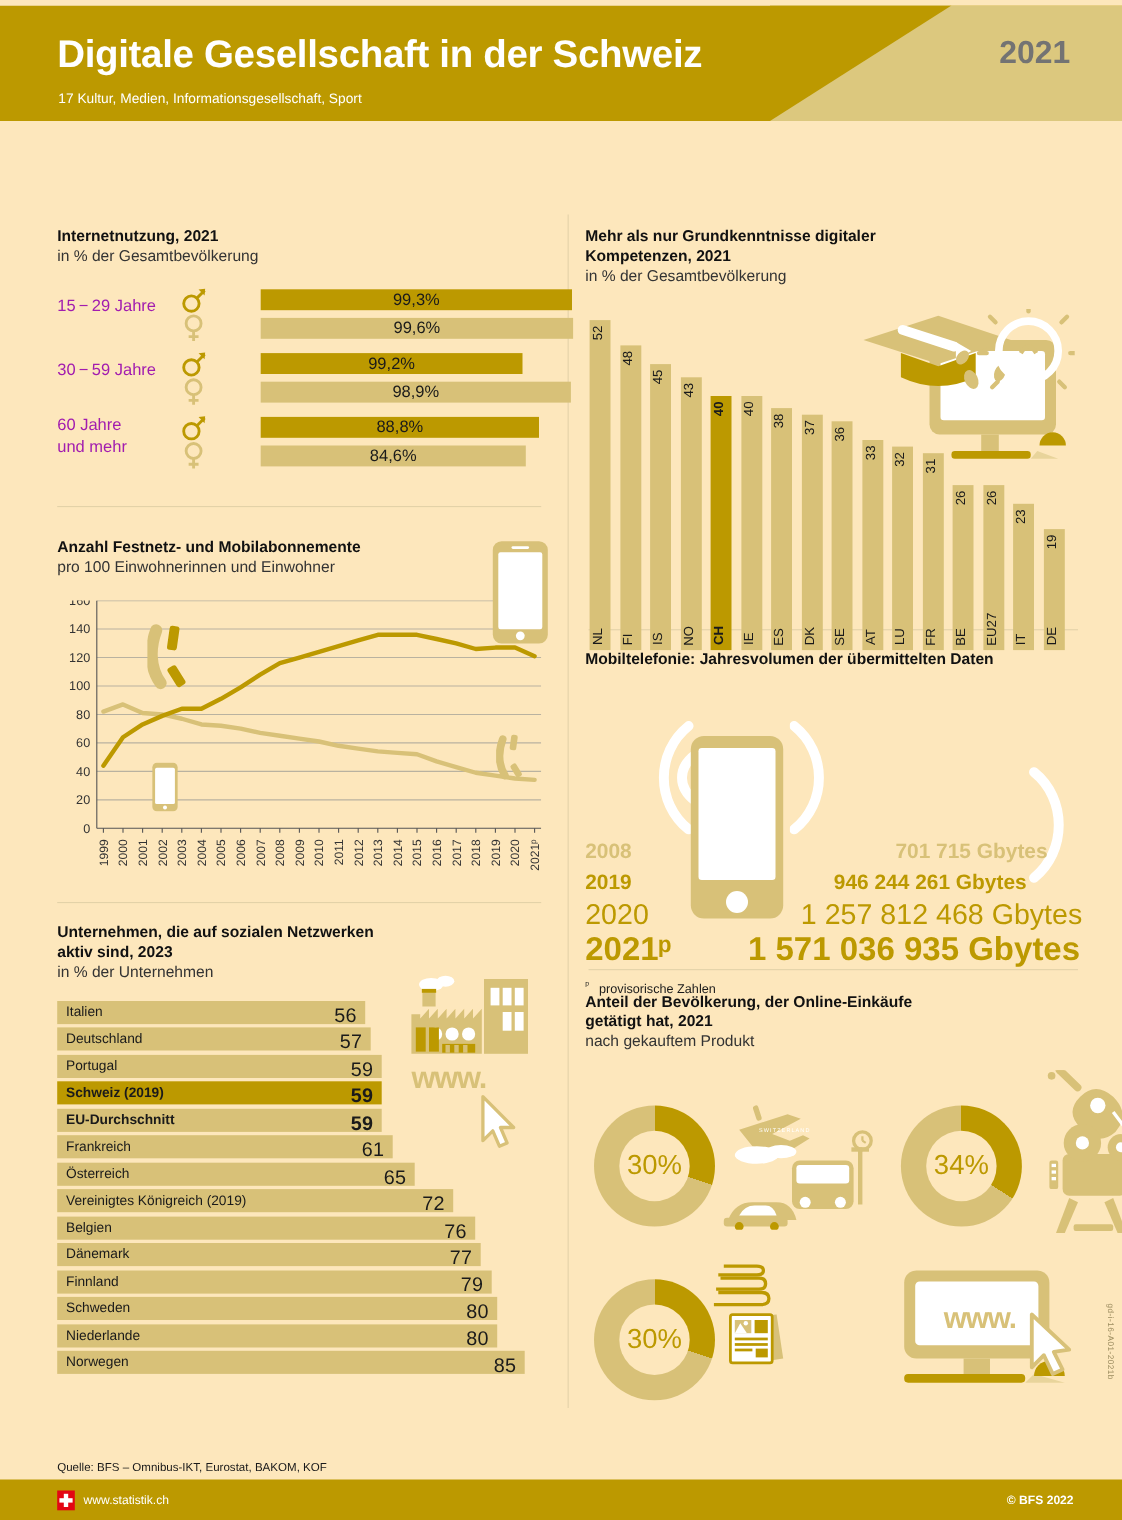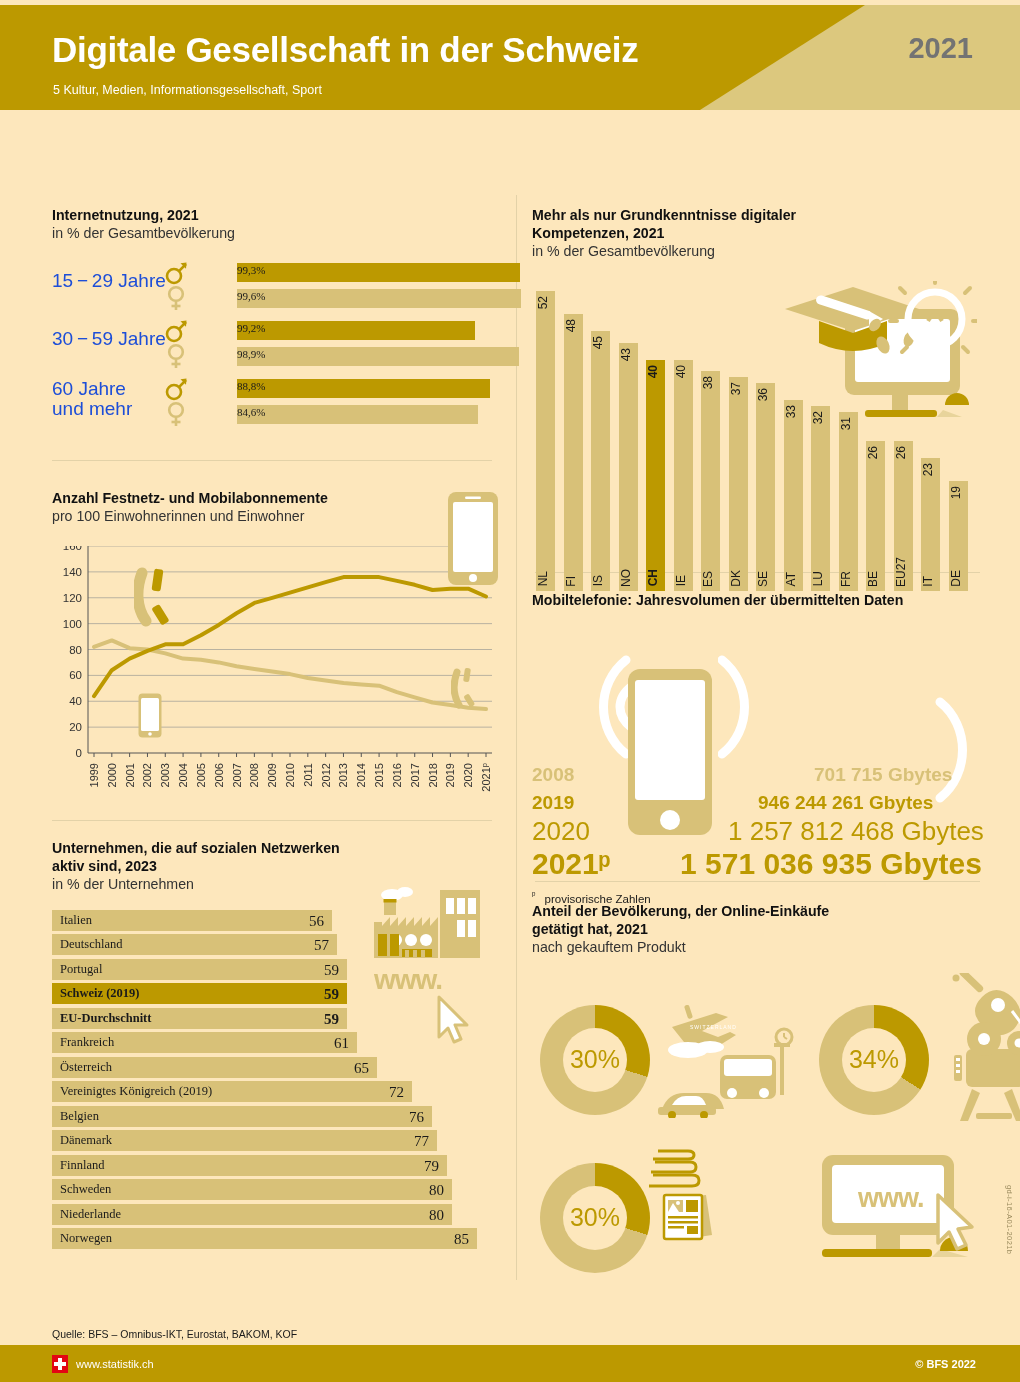--- a/index.html
+++ b/index.html
@@ -27,41 +27,41 @@
   .vdiv{position:absolute;left:516px;top:195px;width:1px;height:1085px;background:#E3D2A8;}
   .hdiv{position:absolute;background:#E3D2A8;height:1px;}
 
   
   .sec-title{font-size:14.2px;font-weight:bold;color:#111;line-height:1.26;}
   .sec-sub{font-size:14.2px;font-weight:normal;color:#333;line-height:1.26;}
 
   
   .s1{position:absolute;left:52px;top:207px;width:440px;}
   .s1-rows{position:relative;margin-top:17px;height:170px;}
-  .agelbl{position:absolute;font-size:19px;color:#1d4ed8;line-height:1.15;}
+  .agelbl{position:absolute;font-size:15px;color:#a21caf;line-height:1.15;}
   .gicon{position:absolute;width:26px;height:26px;}
   .bar1{position:absolute;height:19px;}
   .bar1.m{background:#BC9900;}
   .bar1.f{background:#D8C178;}
-  .bar1 .val{position:absolute;right:0;left:0;top:1px;font-size:11px;color:#1a1a1a;font-family:Liberation Serif, serif;}
+  .bar1 .val{position:absolute;right:0;left:0;top:1px;text-align:center;font-size:15px;color:#1a1a1a;}
   .bar1.m .val{color:#1a1a1a;}
 
   
   .s2{position:absolute;left:52px;top:490px;width:450px;}
   .plot{position:relative;margin-top:20px;width:440px;height:250px;}
 
   
   .s3{position:absolute;left:52px;top:840px;width:450px;}
   .cbars{position:relative;margin-top:16px;}
-  .cbar{position:relative;height:21px;margin-bottom:3.5px;background:#D8C178;font-family:Liberation Serif, serif;}
+  .cbar{position:relative;height:21px;margin-bottom:3.5px;background:#D8C178;}
   .cbar.hl{background:#BC9900;}
   .cbar .nm{position:absolute;left:8px;top:3px;font-size:12.5px;color:#1a1a1a;white-space:nowrap;}
   .cbar.hl .nm,.cbar.hl .vv{font-weight:bold;}
   .cbar.bold .nm,.cbar.bold .vv{font-weight:bold;}
-  .cbar .vv{position:absolute;right:8px;top:3px;font-size:15px;color:#1a1a1a;}
+  .cbar .vv{position:absolute;right:8px;top:3px;font-size:18px;color:#1a1a1a;}
 
   
   .s4{position:absolute;left:532px;top:207px;width:450px;}
   .kbars{position:relative;margin-top:10px;width:440px;height:320px;}
   .kbar{position:absolute;bottom:0;background:#D8C178;width:19px;}
   .kbar.hl{background:#BC9900;}
   .kbar .knum{position:absolute;top:5px;left:0;width:19px;font-size:12px;color:#1a1a1a;
      writing-mode:vertical-rl;transform:rotate(180deg);text-align:right;}
   .kbar .kcc{position:absolute;bottom:4px;left:0;width:19px;font-size:12px;color:#1a1a1a;
      writing-mode:vertical-rl;transform:rotate(180deg);text-align:left;}
@@ -98,21 +98,21 @@
 <body>
 
 <div class="page">
 
   <div class="header">
     <div class="bg-dark"></div>
     <div class="wedge">
       <div class="wedge-cut"></div>
     </div>
     <div class="hdr-title">Digitale Gesellschaft in der Schweiz</div>
-    <div class="hdr-sub">5 Kultur, Medien, Informationsgesellschaft, Sport</div>
+    <div class="hdr-sub">17 Kultur, Medien, Informationsgesellschaft, Sport</div>
     <div class="hdr-year">2021</div>
   </div>
 
   <div class="vdiv"></div>
   <div class="hdiv" style="left:52px;top:460px;width:440px;"></div>
   <div class="hdiv" style="left:52px;top:820px;width:440px;"></div>
   <div class="hdiv" style="left:535px;top:572px;width:445px;"></div>
   <div class="hdiv" style="left:535px;top:881px;width:445px;"></div>
 
   <div class="s1">

